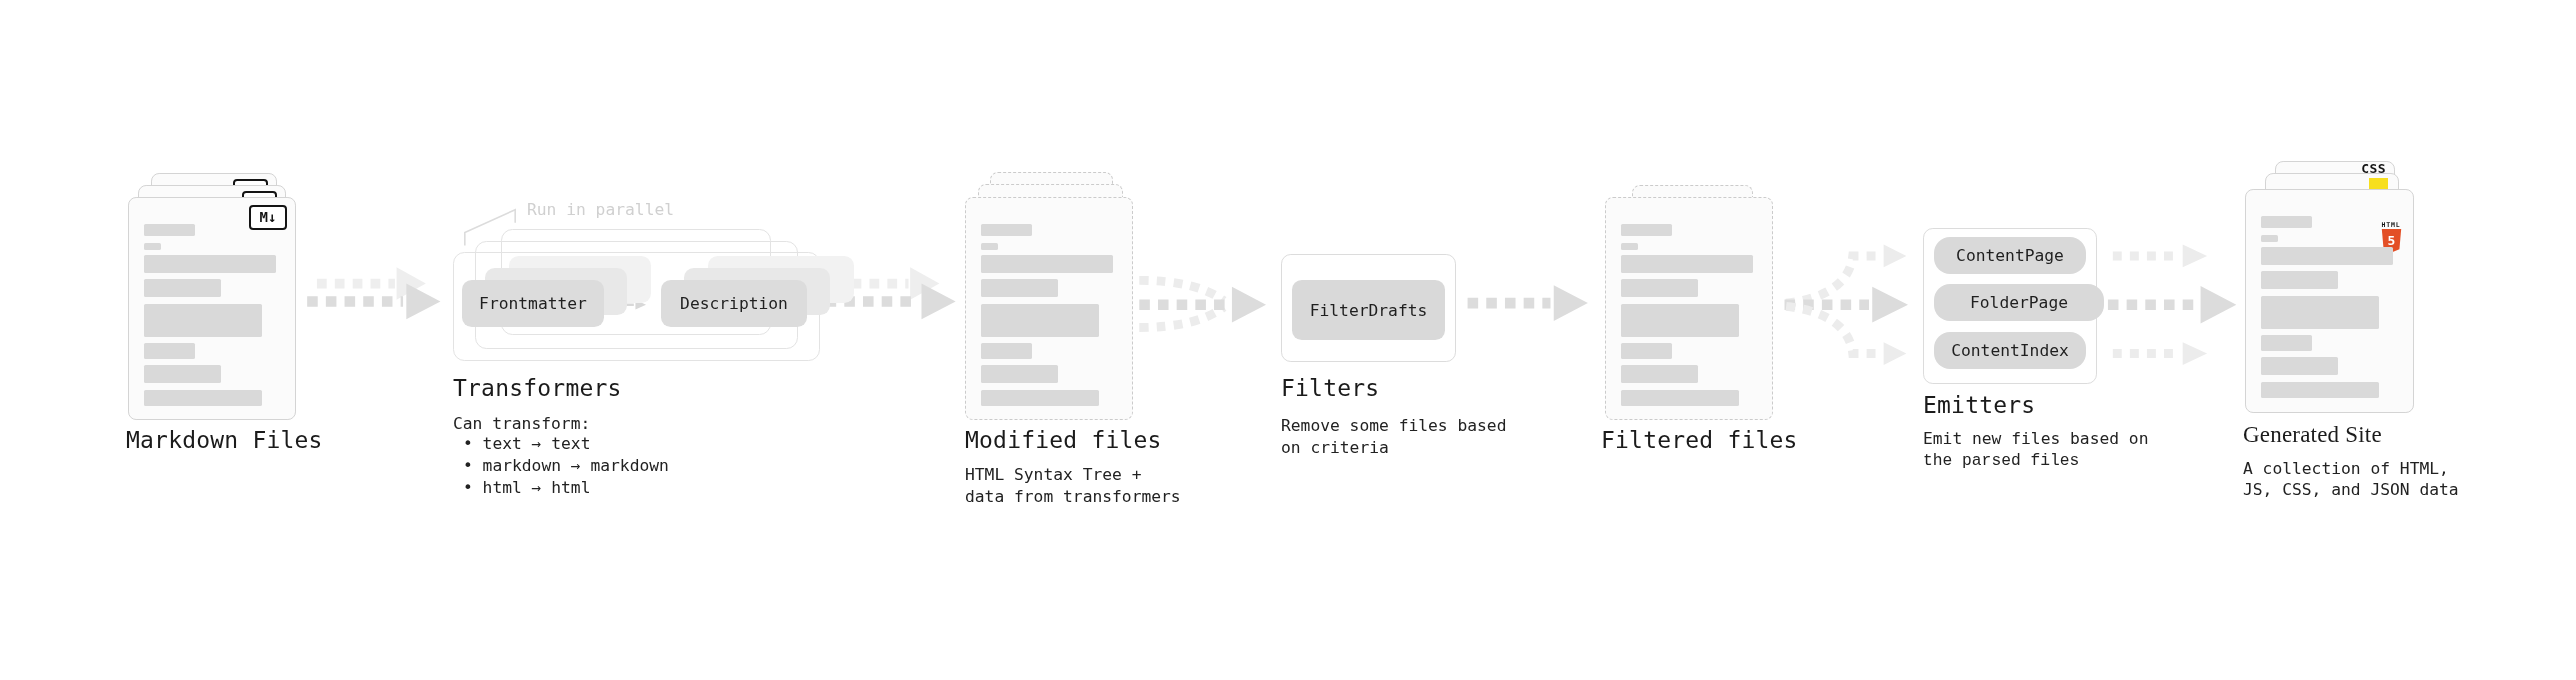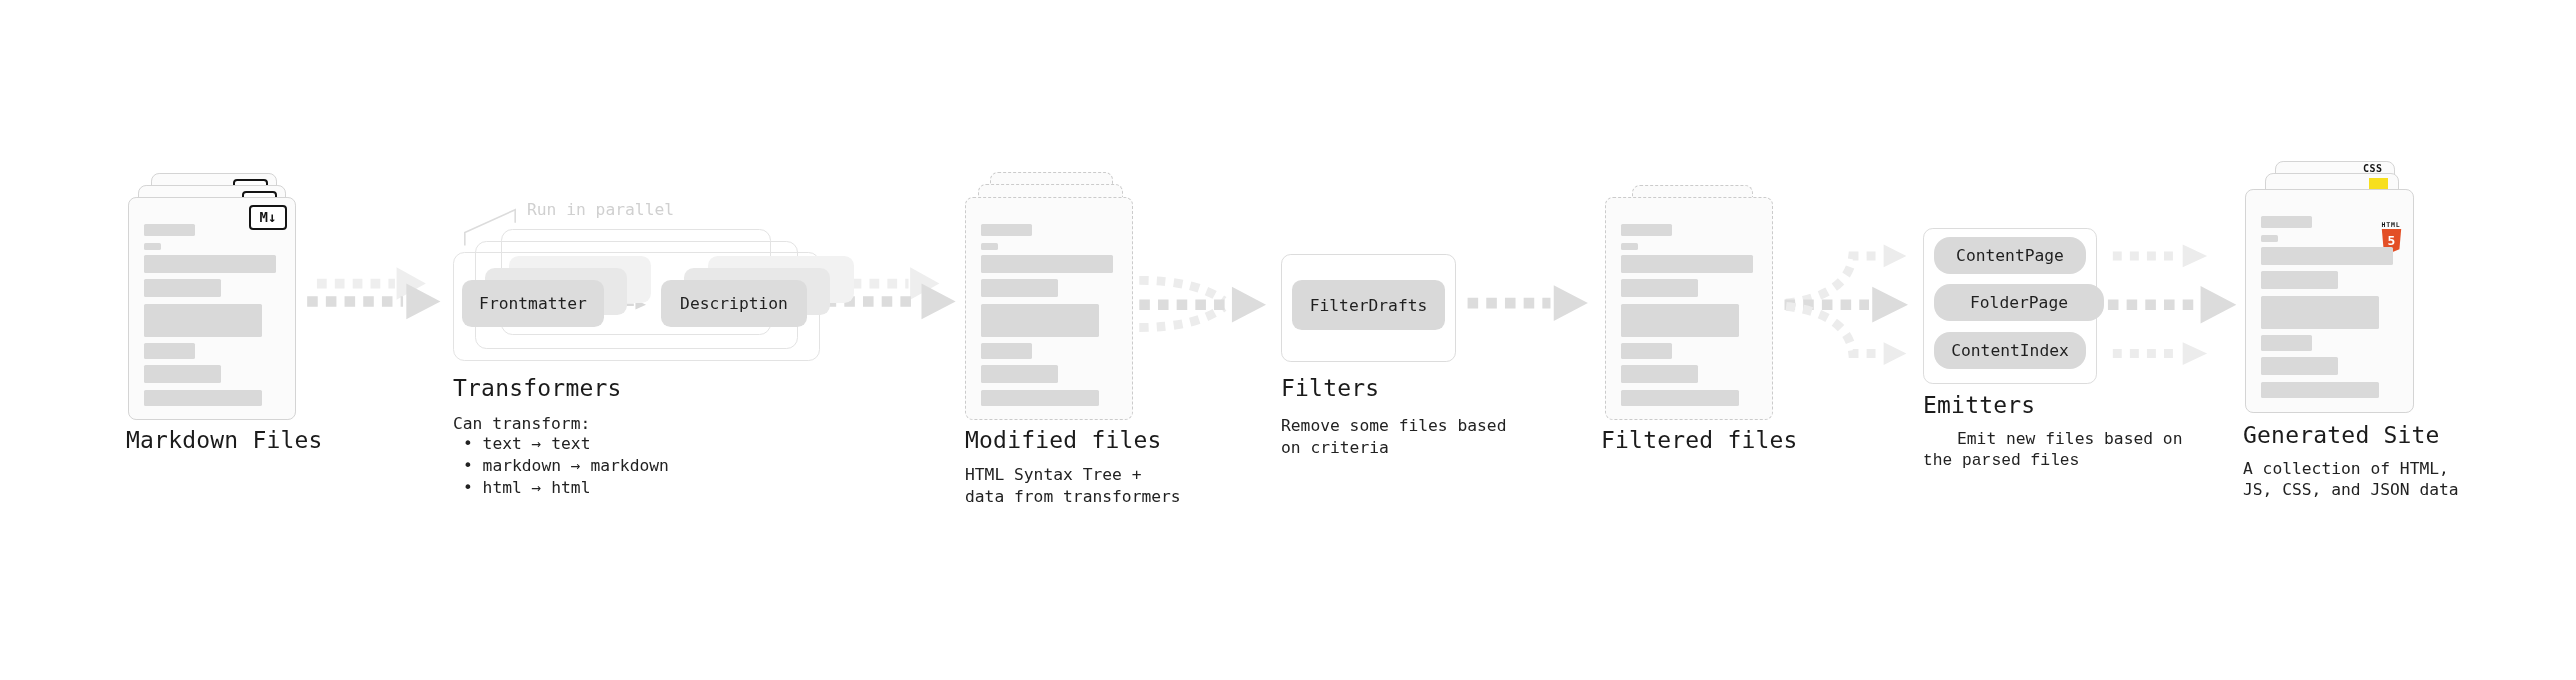--- a/index.html
+++ b/index.html
@@ -25,21 +25,21 @@
   
   .nodebox{position:absolute;border:1.2px solid #dcdcdc;border-radius:9.8px;background:#fff;}
   .gpill{position:absolute;background:#d9d9d9;border-radius:16px;display:flex;align-items:center;
          justify-content:center;font-size:16.3px;color:#1f1f1f;}
   
   .h{position:absolute;font-size:23px;letter-spacing:0.2px;color:#1b1b1b;white-space:pre;}
   .cap{position:absolute;font-size:16.3px;line-height:22px;color:#222;white-space:pre;}
   .annot{position:absolute;font-size:16.3px;color:#d0d0d0;white-space:pre;}
   
   .css-badge{position:absolute;right:9.8px;top:2.4px;width:23px;text-align:center;}
-  .css-badge .t{font-size:10px;font-weight:800;color:#141414;letter-spacing:0.4px;line-height:9px;}
+  .css-badge .t{font-size:13px;font-weight:800;color:#141414;letter-spacing:0.4px;line-height:9px;}
   .css-badge .b{width:21px;height:3.3px;background:#2f6bed;border-radius:0.8px;margin:0.8px auto 0;}
   .js-badge{position:absolute;right:9.8px;top:4.1px;width:19.5px;height:11.4px;background:#f7df1e;}
   .html5{position:absolute;right:9.8px;top:4.1px;width:24.4px;text-align:center;}
   .html5 .t{font-size:6.5px;font-weight:800;color:#141414;letter-spacing:0.8px;line-height:7.3px;margin-top:28px;}
 </style>
 </head>
 <body>
 
 <div class="stage">
 
@@ -156,21 +156,21 @@
         <div class="bar" style="left: 15.4px; top: 167px; width: 77px; height: 18px;"></div>
         <div class="bar" style="left: 15.4px; top: 192px; width: 118px; height: 16.3px;"></div>
       </div>
     <div class="h" style="left:965px;top:427px;">Modified files</div>
     <div class="cap" style="left:965px;top:464px;">HTML Syntax Tree +</div>
     <div class="cap" style="left:965px;top:486px;">data from transformers</div>
   </div>
 
   <div>
     <div class="nodebox" style="left:1281px;top:254px;width:173px;height:106px;"></div>
-    <div class="gpill" style="left:1292px;top:280px;width:153px;height:50px;border-radius:9.8px;">FilterDrafts</div>
+    <div class="gpill" style="left:1292px;top:280px;width:153px;height:60px;border-radius:9.8px;">FilterDrafts</div>
     <div class="h" style="left:1281px;top:375px;">Filters</div>
     <div class="cap" style="left:1281px;top:415px;">Remove some files based</div>
     <div class="cap" style="left:1281px;top:437px;">on criteria</div>
   </div>
 
   <div>
     <div class="doc dashed" style="left:1632px;top:185px;width:119px;height:203px;"></div>
     <div class="doc dashed" style="left:1605px;top:197px;width:166px;height:221px;">
         <div class="bar" style="left: 15.4px; top: 26px; width: 51px; height: 12.2px;"></div>
         <div class="bar" style="left: 15.4px; top: 45px; width: 17px; height: 6.5px;"></div>
@@ -183,21 +183,21 @@
       </div>
     <div class="h" style="left:1601px;top:427px;">Filtered files</div>
   </div>
 
   <div>
     <div class="nodebox" style="left:1923px;top:228px;width:172px;height:154px;"></div>
     <div class="gpill" style="left:1934px;top:237px;width:152px;height:37px;">ContentPage</div>
     <div class="gpill" style="left:1934px;top:284px;width:170px;height:37px;">FolderPage</div>
     <div class="gpill" style="left:1934px;top:332px;width:152px;height:37px;">ContentIndex</div>
     <div class="h" style="left:1923px;top:392px;">Emitters</div>
-    <div class="cap" style="left:1923px;top:428px;margin-left:34px;">Emit new files based on</div>
+    <div class="cap" style="left:1923px;top:428px;">Emit new files based on</div>
     <div class="cap" style="left:1923px;top:450px;font-family:Liberation Mono, monospace;">the parsed files</div>
   </div>
 
   <div>
     <div class="doc" style="left:2275px;top:161px;width:118px;height:187px;">
       <div class="css-badge">
         <div class="t">CSS</div>
         <div class="b"></div>
       </div>
     </div>
@@ -214,19 +214,19 @@
       </div>
     <div class="bar" style="left: 15.4px; top: 26px; width: 51px; height: 12.2px;"></div>
         <div class="bar" style="left: 15.4px; top: 45px; width: 17px; height: 6.5px;"></div>
         <div class="bar" style="left: 15.4px; top: 57px; width: 132px; height: 18px;"></div>
         <div class="bar" style="left: 15.4px; top: 81px; width: 77px; height: 18px;"></div>
         <div class="bar" style="left: 15.4px; top: 106px; width: 118px; height: 32.5px;"></div>
         <div class="bar" style="left: 15.4px; top: 145px; width: 51px; height: 16.3px;"></div>
         <div class="bar" style="left: 15.4px; top: 167px; width: 77px; height: 18px;"></div>
         <div class="bar" style="left: 15.4px; top: 192px; width: 118px; height: 16.3px;"></div>
       </div>
-    <div class="h" style="left:2243px;top:422px;">Generated Site</div>
+    <div class="h" style="left:2243px;top:422px;font-family:Liberation Serif, serif;">Generated Site</div>
     <div class="cap" style="left:2243px;top:458px;">A collection of HTML,</div>
     <div class="cap" style="left:2243px;top:479px;">JS, CSS, and JSON data</div>
   </div>
 
 </div>
 
 
 </body></html>

